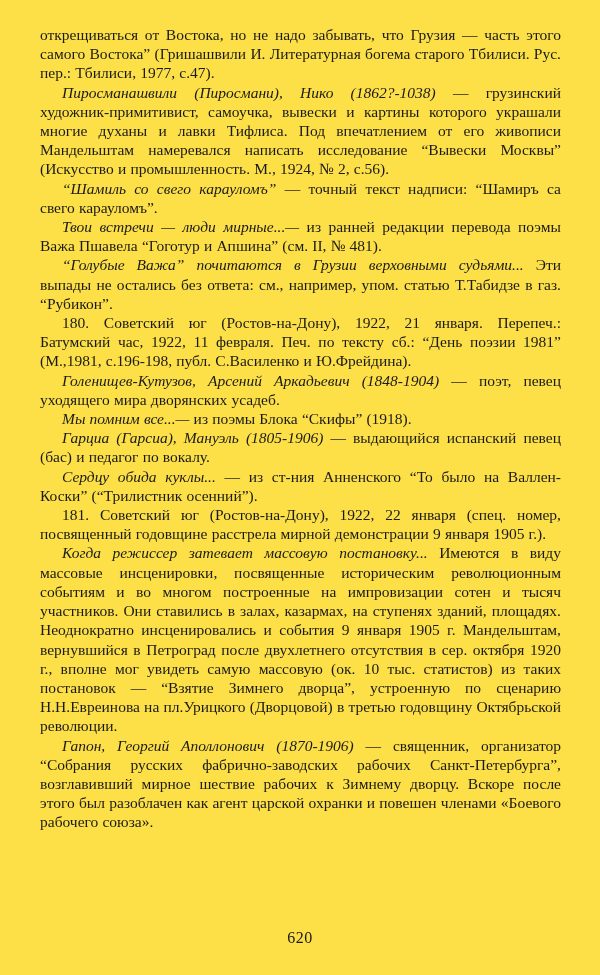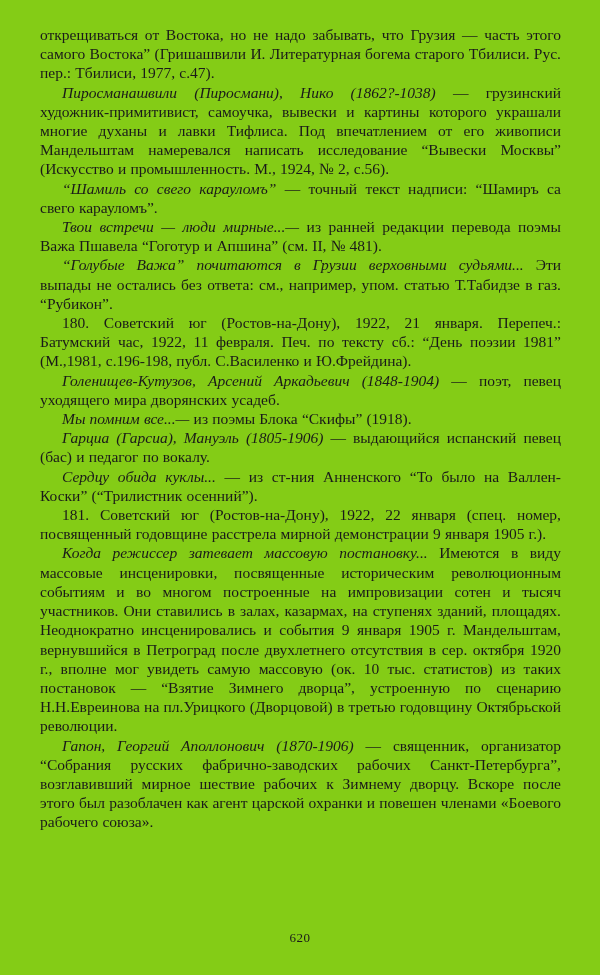--- a/index.html
+++ b/index.html
@@ -26,28 +26,28 @@
   p.para.indent { text-indent: 22px; }
   p.para.space-before { }
   .italic { font-style: italic; }
   .bold { font-weight: normal; }
   .normal { font-style: normal; font-weight: normal; }
   .page-number {
     position: absolute;
     left: 0; right: 0;
     bottom: 28px;
     text-align: center;
-    font-size: 13px;
+    font-size: 16px;
     letter-spacing: 0.5px;
   }
 </style>
 </head>
 <body>
 
-<div class="page" style="background: #84cc16; color: rgb(26, 26, 26);">
+<div class="page" style="background: #fde047; color: rgb(26, 26, 26);">
   <div class="text-block" id="text-block">
       <p class="para"><span class="normal">открещиваться от Востока, но не надо забывать, что Грузия — часть этого самого Востока” (Гришашвили И. Литературная богема старого Тбилиси. Рус. пер.: Тбилиси, 1977, с.47).</span></p>
       <p class="para indent"><span class="italic">Пиросманашвили (Пиросмани), Нико (1862?-1038)</span><span class="normal"> — грузинский художник-примитивист, самоучка, вывески и картины которого украшали многие духаны и лавки Тифлиса. Под впечатлением от его живописи Мандельштам намеревался написать исследование “Вывески Москвы” (Искусство и промышленность. М., 1924, № 2, с.56).</span></p>
       <p class="para indent"><span class="italic">“Шамиль со свего карауломъ”</span><span class="normal"> — точный текст надписи: “Шамиръ са свего карауломъ”.</span></p>
       <p class="para indent"><span class="italic">Твои встречи — люди мирные...—</span><span class="normal"> из ранней редакции перевода поэмы Важа Пшавела “Гоготур и Апшина” (см. II, № 481).</span></p>
       <p class="para indent"><span class="italic">“Голубые Важа” почитаются в Грузии верховными судьями...</span><span class="normal"> Эти выпады не остались без ответа: см., например, упом. статью Т.Табидзе в газ. “Рубикон”.</span></p>
       <p class="para indent"><span class="bold">180.</span><span class="normal"> Советский юг (Ростов-на-Дону), 1922, 21 января. Перепеч.: Батумский час, 1922, 11 февраля. Печ. по тексту сб.: “День поэзии 1981” (М.,1981, с.196-198, публ. С.Василенко и Ю.Фрейдина).</span></p>
       <p class="para indent"><span class="italic">Голенищев-Кутузов, Арсений Аркадьевич (1848-1904)</span><span class="normal"> — поэт, певец уходящего мира дворянских усадеб.</span></p>
       <p class="para indent"><span class="italic">Мы помним все...—</span><span class="normal"> из поэмы Блока “Скифы” (1918).</span></p>
       <p class="para indent"><span class="italic">Гарциа (Гарсиа), Мануэль (1805-1906)</span><span class="normal"> — выдающийся испанский певец (бас) и педагог по вокалу.</span></p>

